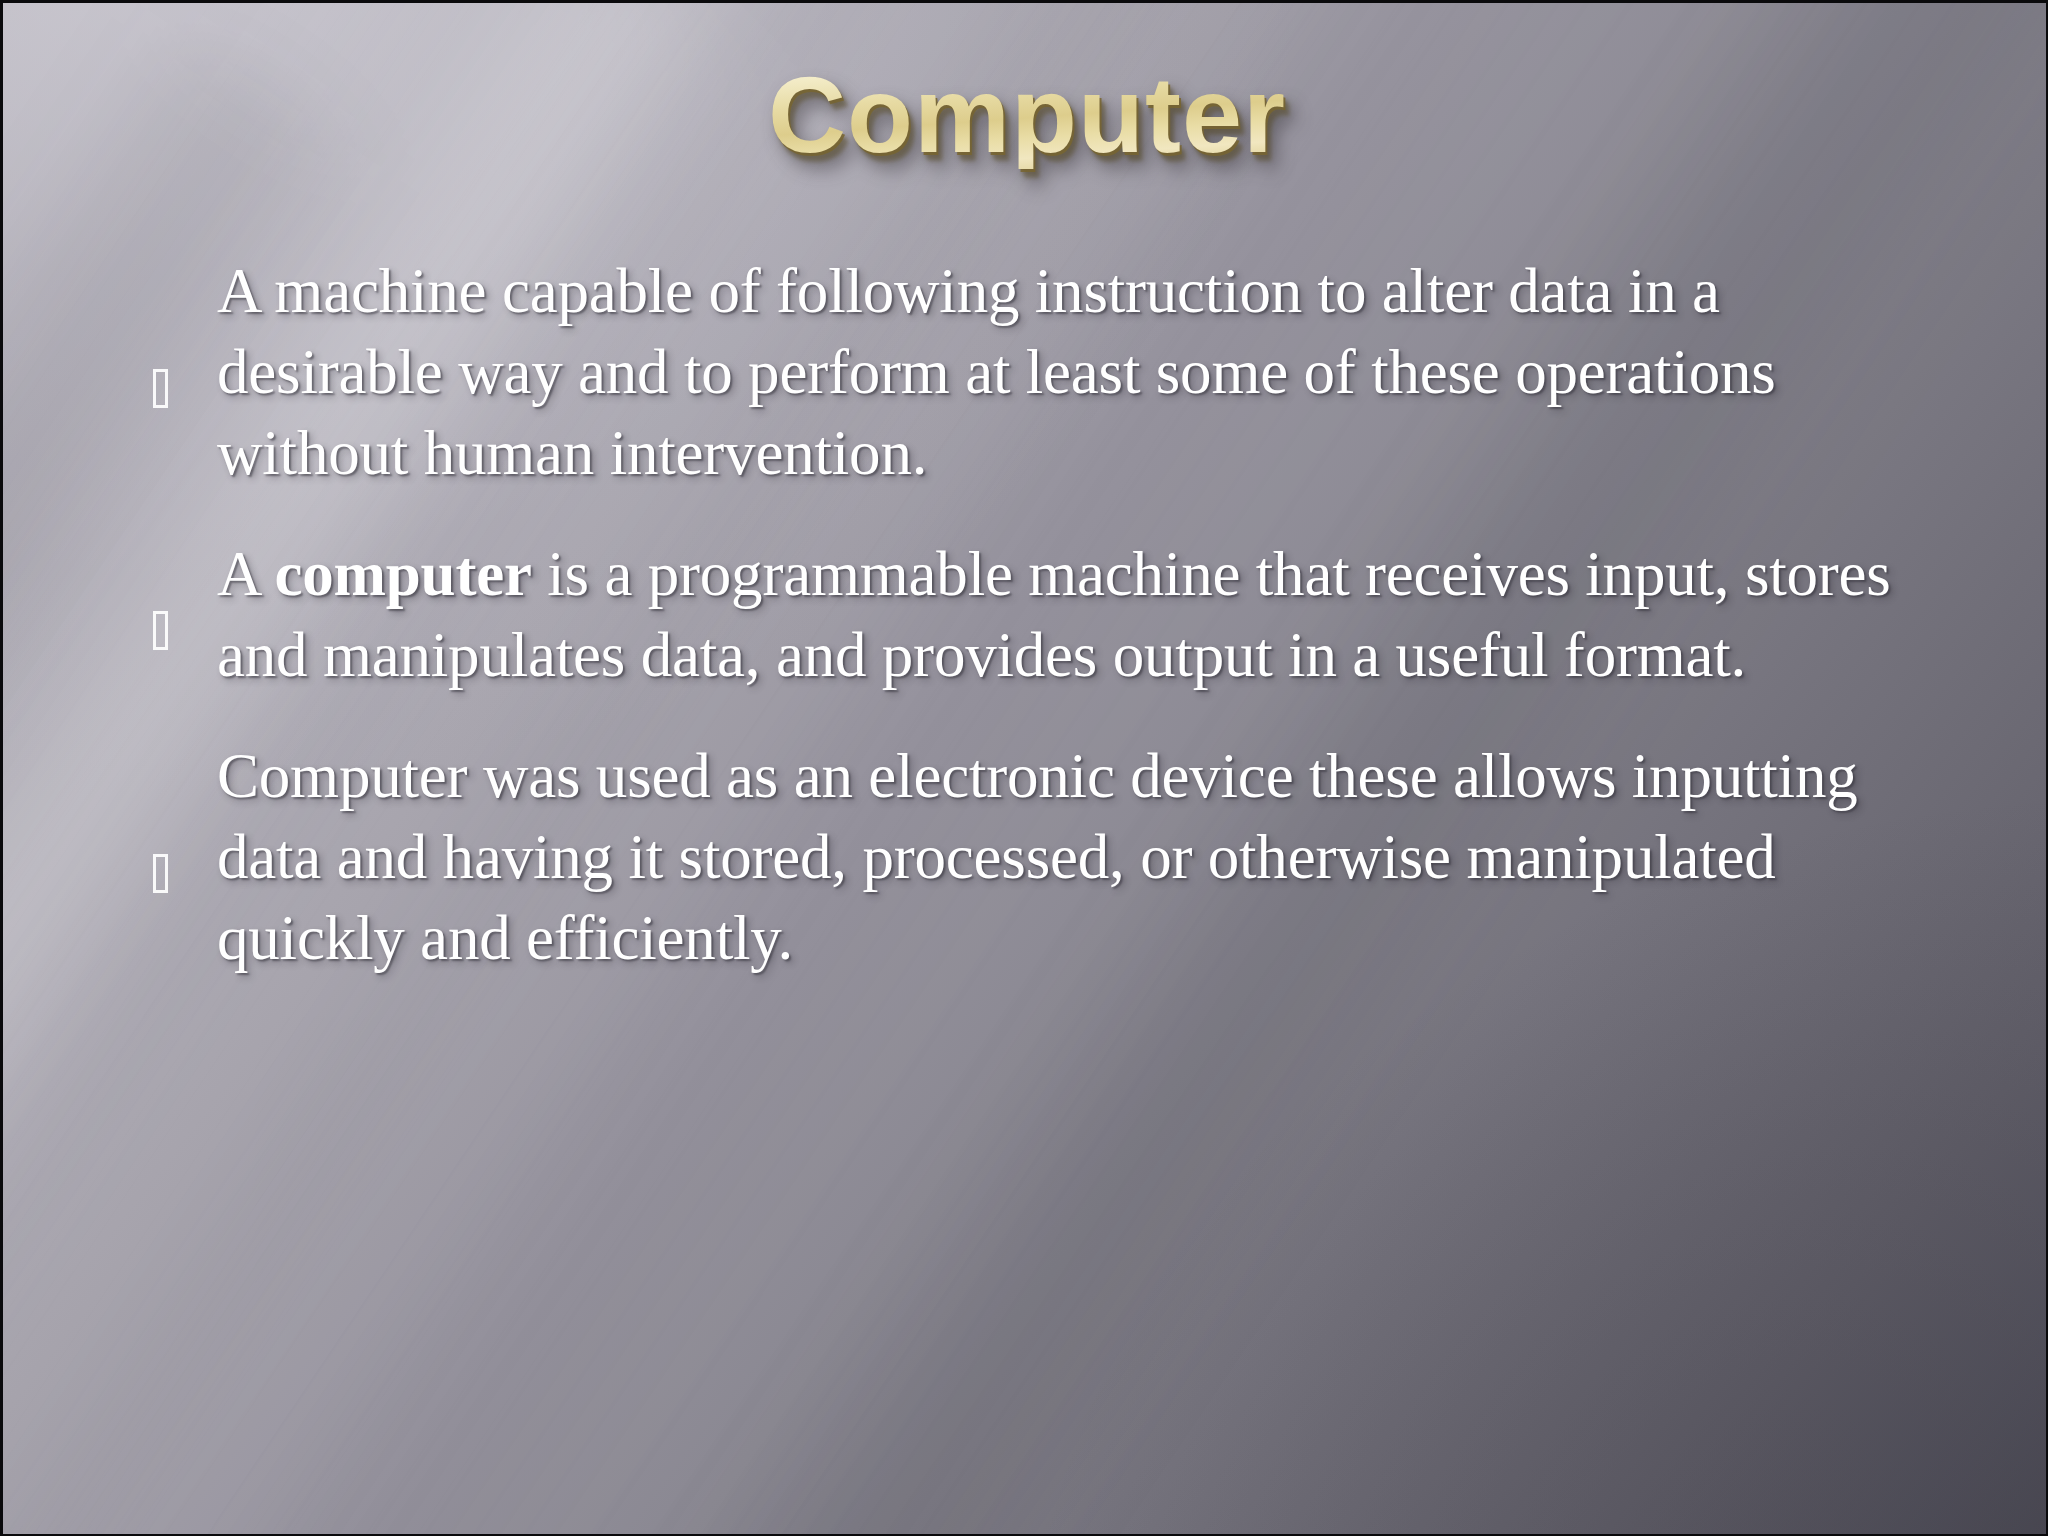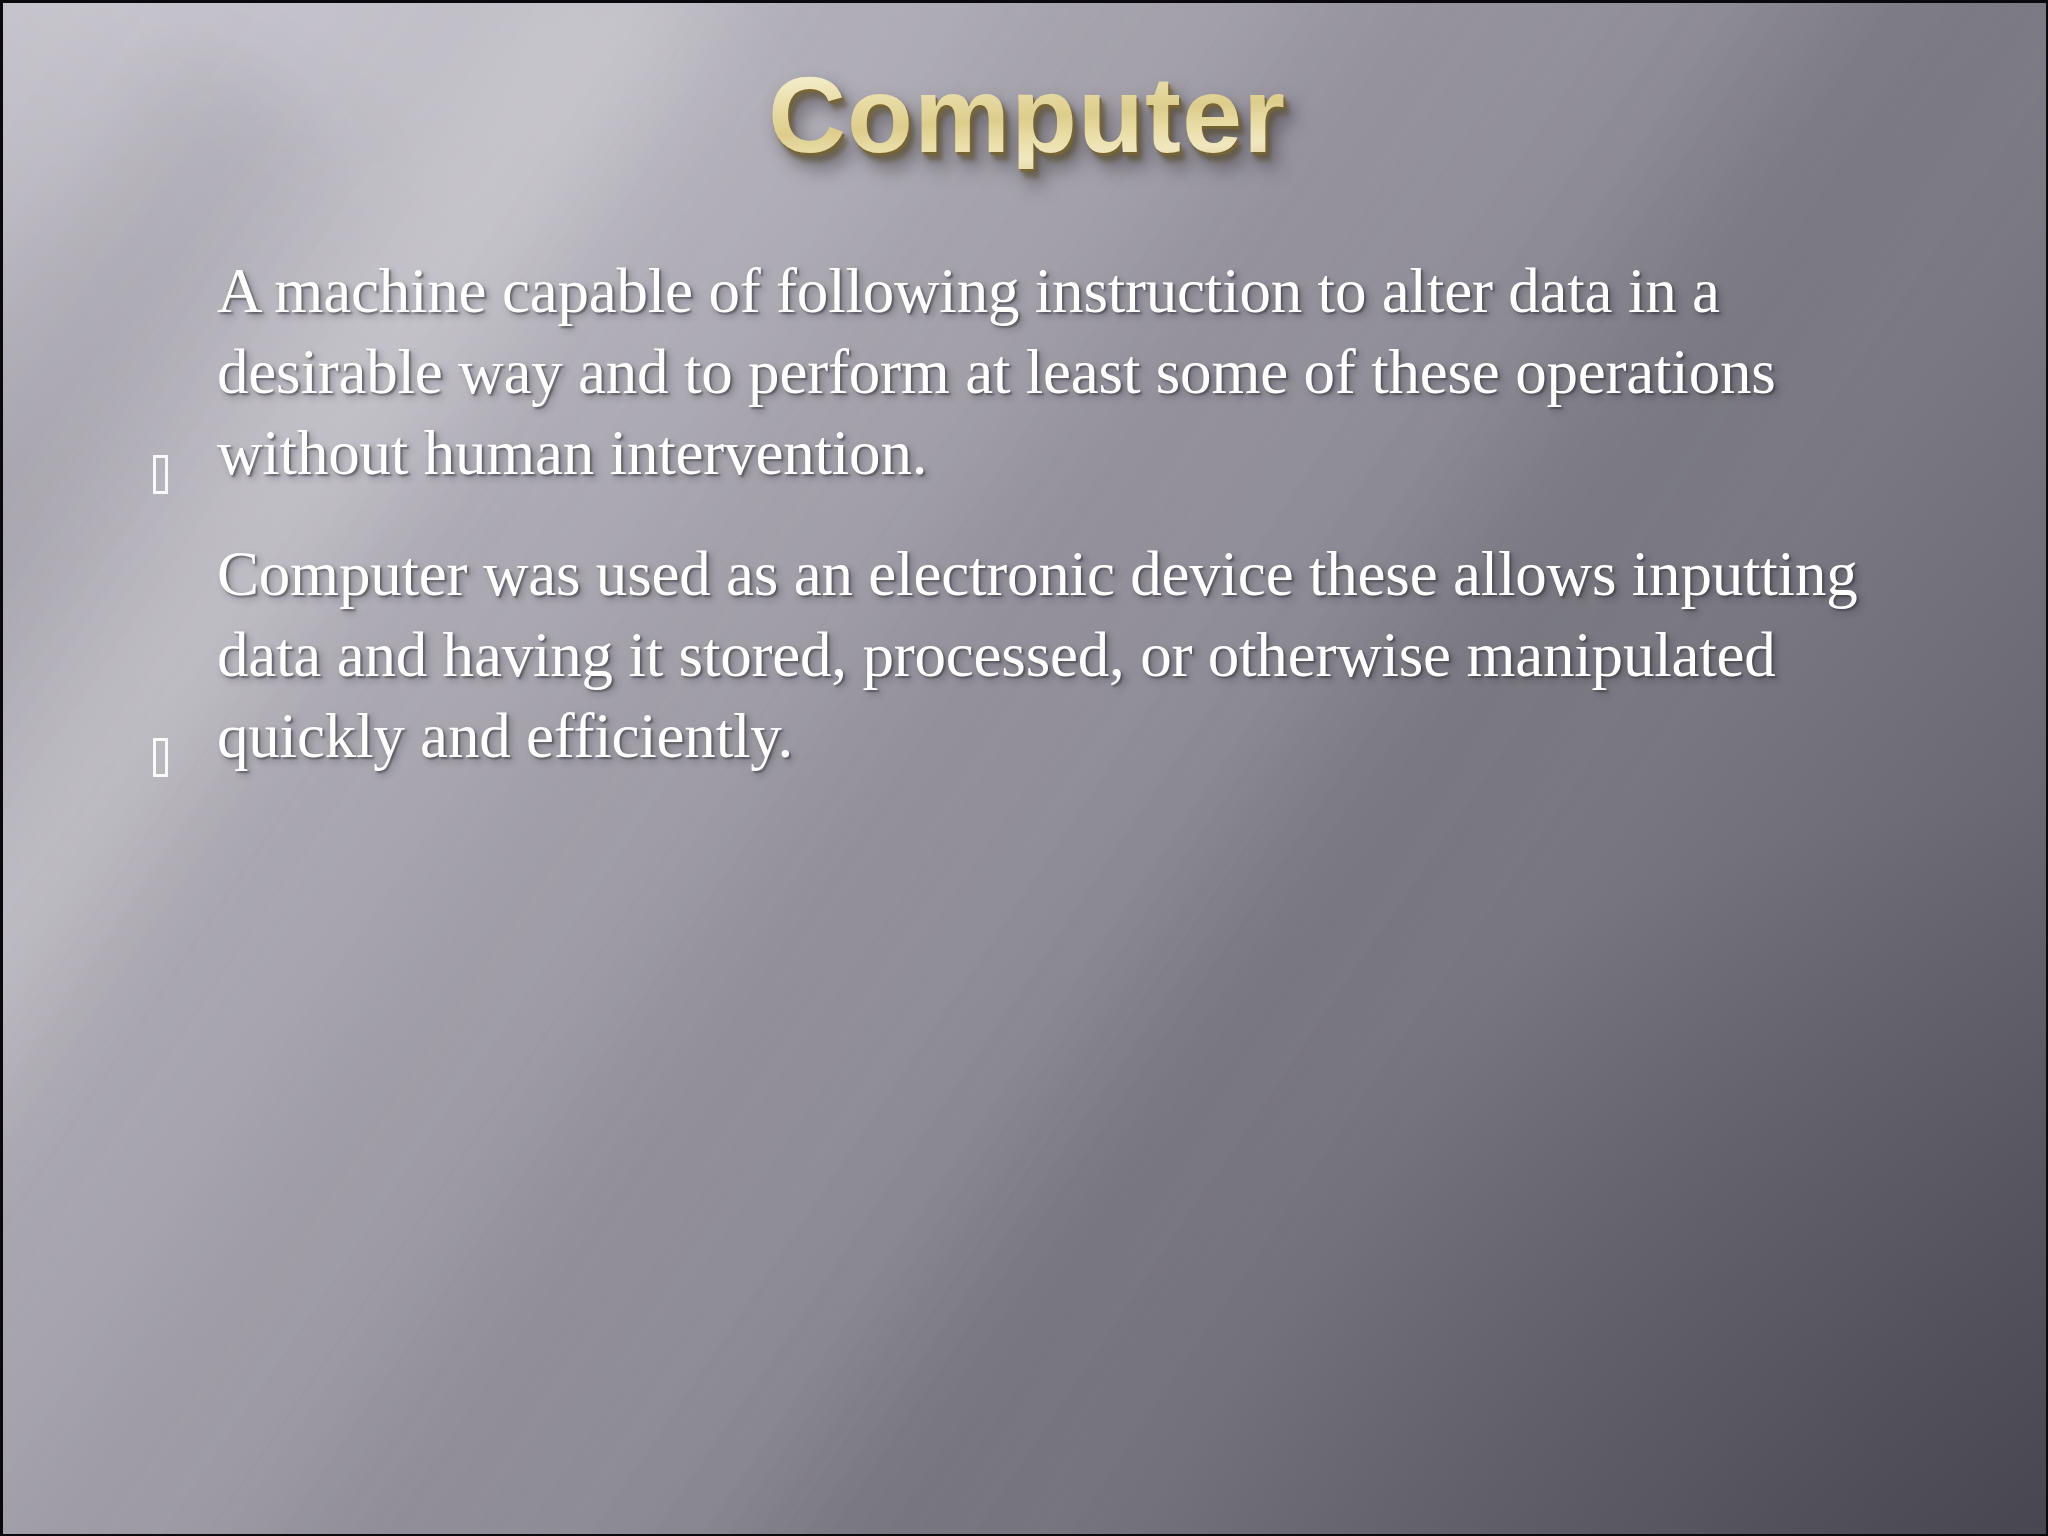--- a/index.html
+++ b/index.html
@@ -161,21 +161,21 @@
 
   
   #body{
     position:absolute;
     left:150px; top:248px;
     width:1790px;
     z-index:4;
   }
   .bullet-row{
     display:flex;
-    align-items:flex-end;
+    align-items:center;
     margin-bottom:40px;
   }
   .bullet-row:last-child{ margin-bottom:0; }
 
   
   .bullet-marker{
     flex:0 0 auto;
     width:15px; height:39px;
     margin-top:32px;
     margin-right:49px;
@@ -215,20 +215,24 @@
     <span id="slide-title">Computer</span>
   </div>
 
   <div id="body">
 
     <div class="bullet-row">
       <span class="bullet-marker"></span>
       <div class="bullet-text"><span>A machine capable of following instruction to alter data in a desirable way and to perform at least some of these operations without human intervention.</span></div>
     </div>
 
+    <div class="bullet-row">
+      <span class="bullet-marker"></span>
+      <div class="bullet-text"><span>A </span><b>computer</b><span> is a programmable machine that receives input, stores and manipulates data, and provides output in a useful format.</span></div>
+    </div>
 
     <div class="bullet-row">
       <span class="bullet-marker"></span>
       <div class="bullet-text"><span>Computer was used as an electronic device these allows inputting data and having it stored, processed, or otherwise manipulated quickly and efficiently.</span></div>
     </div>
 
   </div>
 </div>
 
 </body></html>

